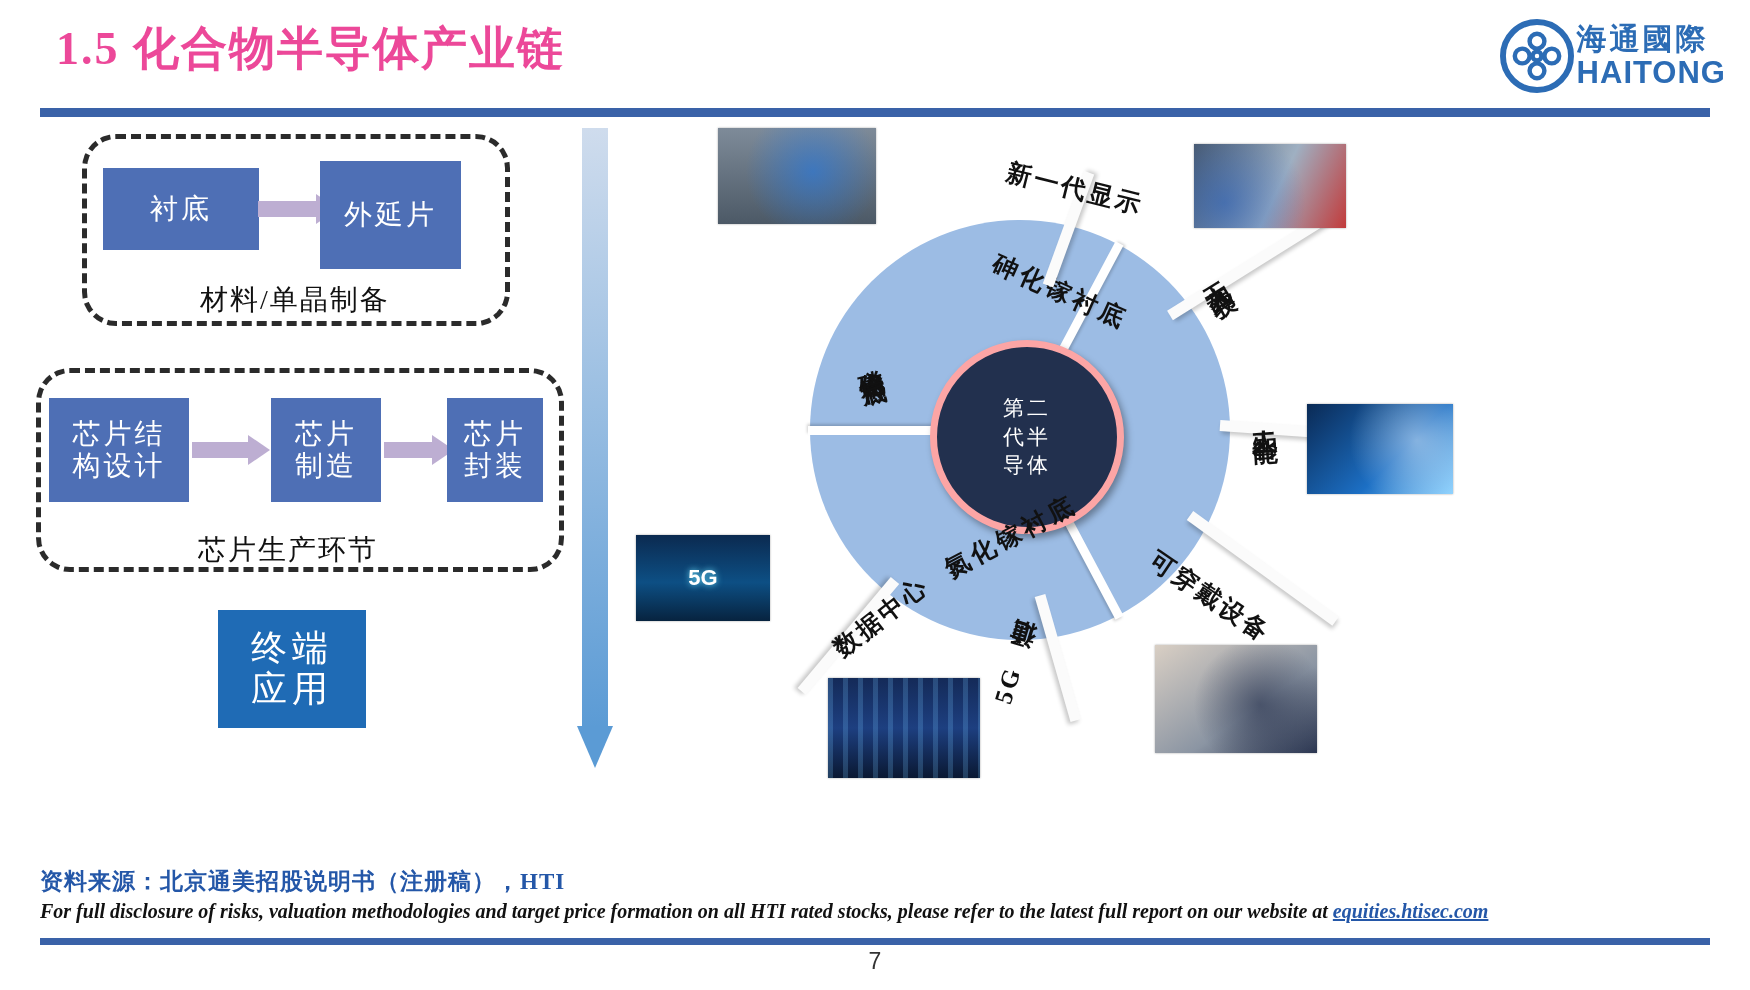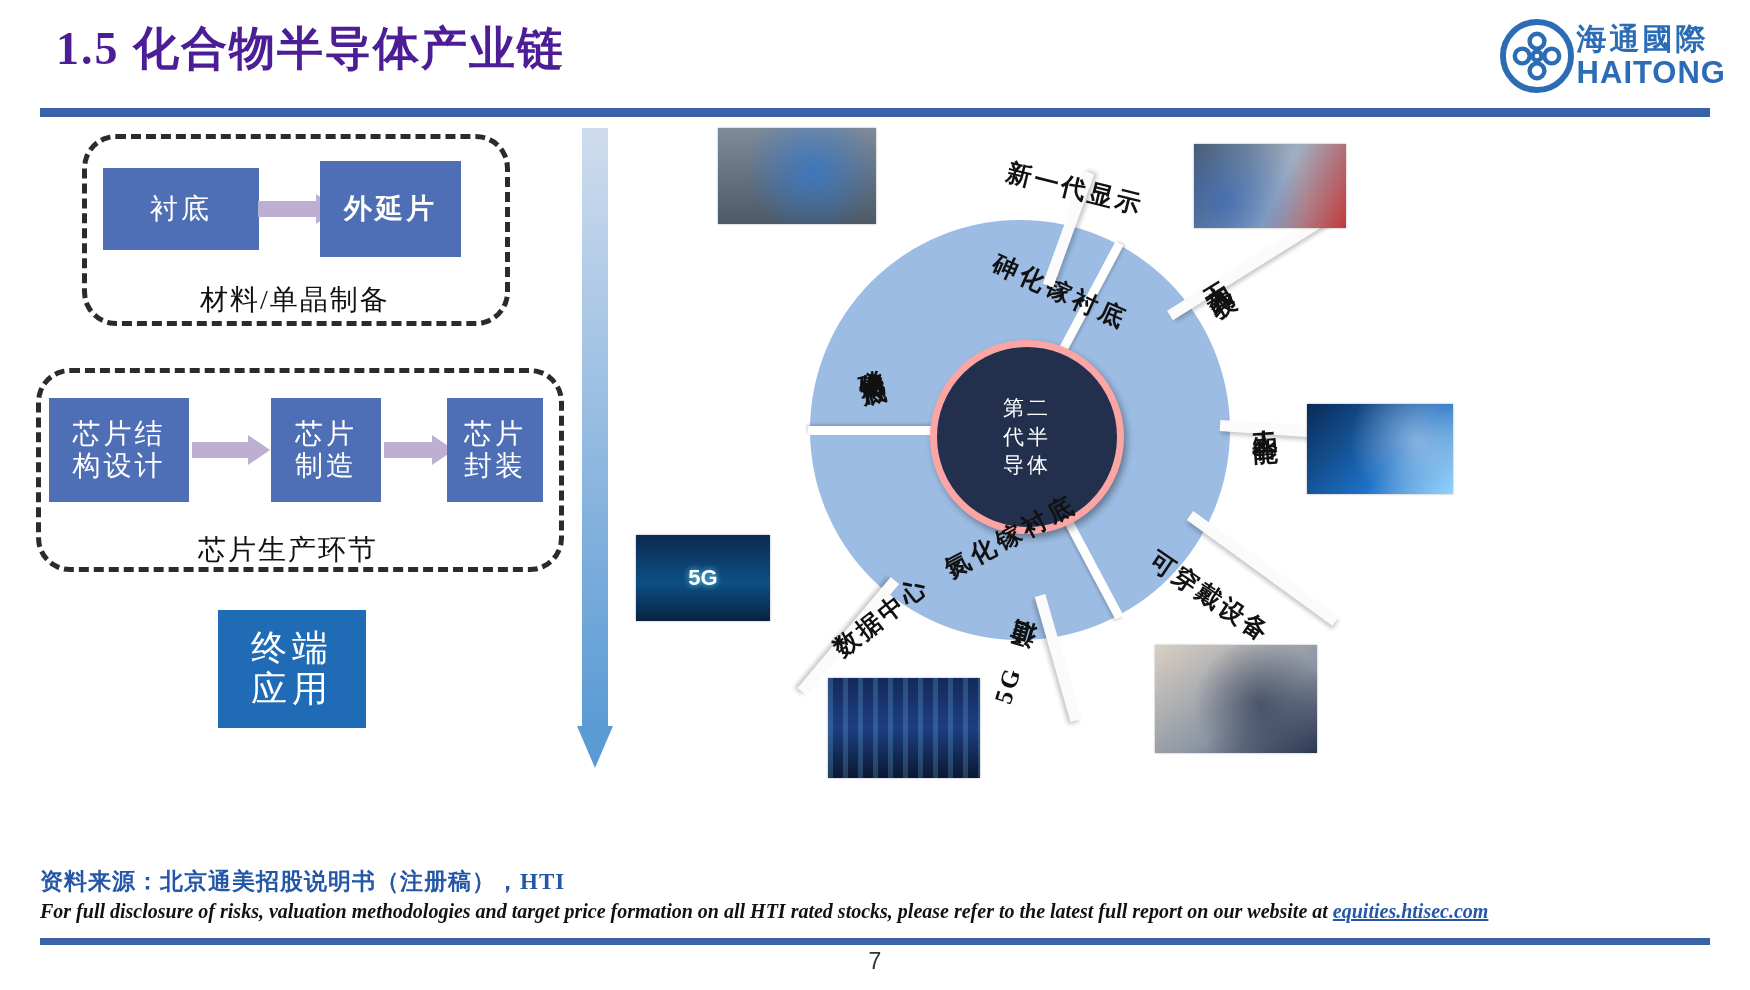--- a/index.html
+++ b/index.html
@@ -1,21 +1,21 @@
 <!DOCTYPE html>
 <html><head>
 <meta charset="utf-8">
 <style>
   html,body{margin:0;padding:0;background:#fff;}
   body{width:1750px;height:990px;position:relative;overflow:hidden;
        font-family:"Liberation Sans","DejaVu Sans",sans-serif;color:#1f2a55;}
 
   
   #slide-title{position:absolute;left:56px;top:26px;font-size:46px;line-height:1;
-      font-weight:700;color:#4c1d95;letter-spacing:2px;white-space:nowrap;
+      font-weight:700;color:#ec4899;letter-spacing:2px;white-space:nowrap;
       font-family:"Liberation Serif","DejaVu Serif",serif;}
   #header-rule{position:absolute;left:40px;top:108px;width:1670px;height:9px;background:#3a62a8;}
   #logo{position:absolute;right:24px;top:16px;height:80px;display:flex;align-items:center;gap:3px;}
   #logo .mark{width:74px;height:74px;flex:none;}
   #logo .wordmark{display:flex;flex-direction:column;line-height:1;}
   #logo .cn{font-size:30px;font-weight:700;color:#2c6cb5;letter-spacing:3px;
       font-family:"Liberation Sans","DejaVu Sans",sans-serif;}
   #logo .en{font-size:31px;font-weight:700;color:#2c6cb5;letter-spacing:1px;margin-top:3px;}
 
   
@@ -97,21 +97,21 @@
 
 <div class="dashgroup" style="left:82px;top:134px;width:418px;height:182px;"></div>
 
 <div class="pbox" style="left:103px;top:168px;width:156px;height:82px;">
   <span>衬底</span>
 </div>
 <div class="garrow" style="left:258px;top:194px;width:80px;">
   <div class="shaft" style="width:58px;"></div>
     <div class="head" style="left:58px;"></div>
 </div>
-<div class="pbox" style="left:320px;top:161px;width:141px;height:96px;white-space:pre-line;font-weight:bold;">
+<div class="pbox" style="left:320px;top:161px;width:141px;height:108px;white-space:pre-line;">
   <span>外延片</span>
 </div>
 <div class="gcaption" style="left:200px;top:281px;">材料/单晶制备</div>
 
 <div class="dashgroup" style="left:36px;top:368px;width:518px;height:194px;"></div>
 
 <div class="pbox" style="left:49px;top:398px;width:140px;height:104px;white-space:pre-line;">
   <span>芯片结
 构设计</span>
 </div>

